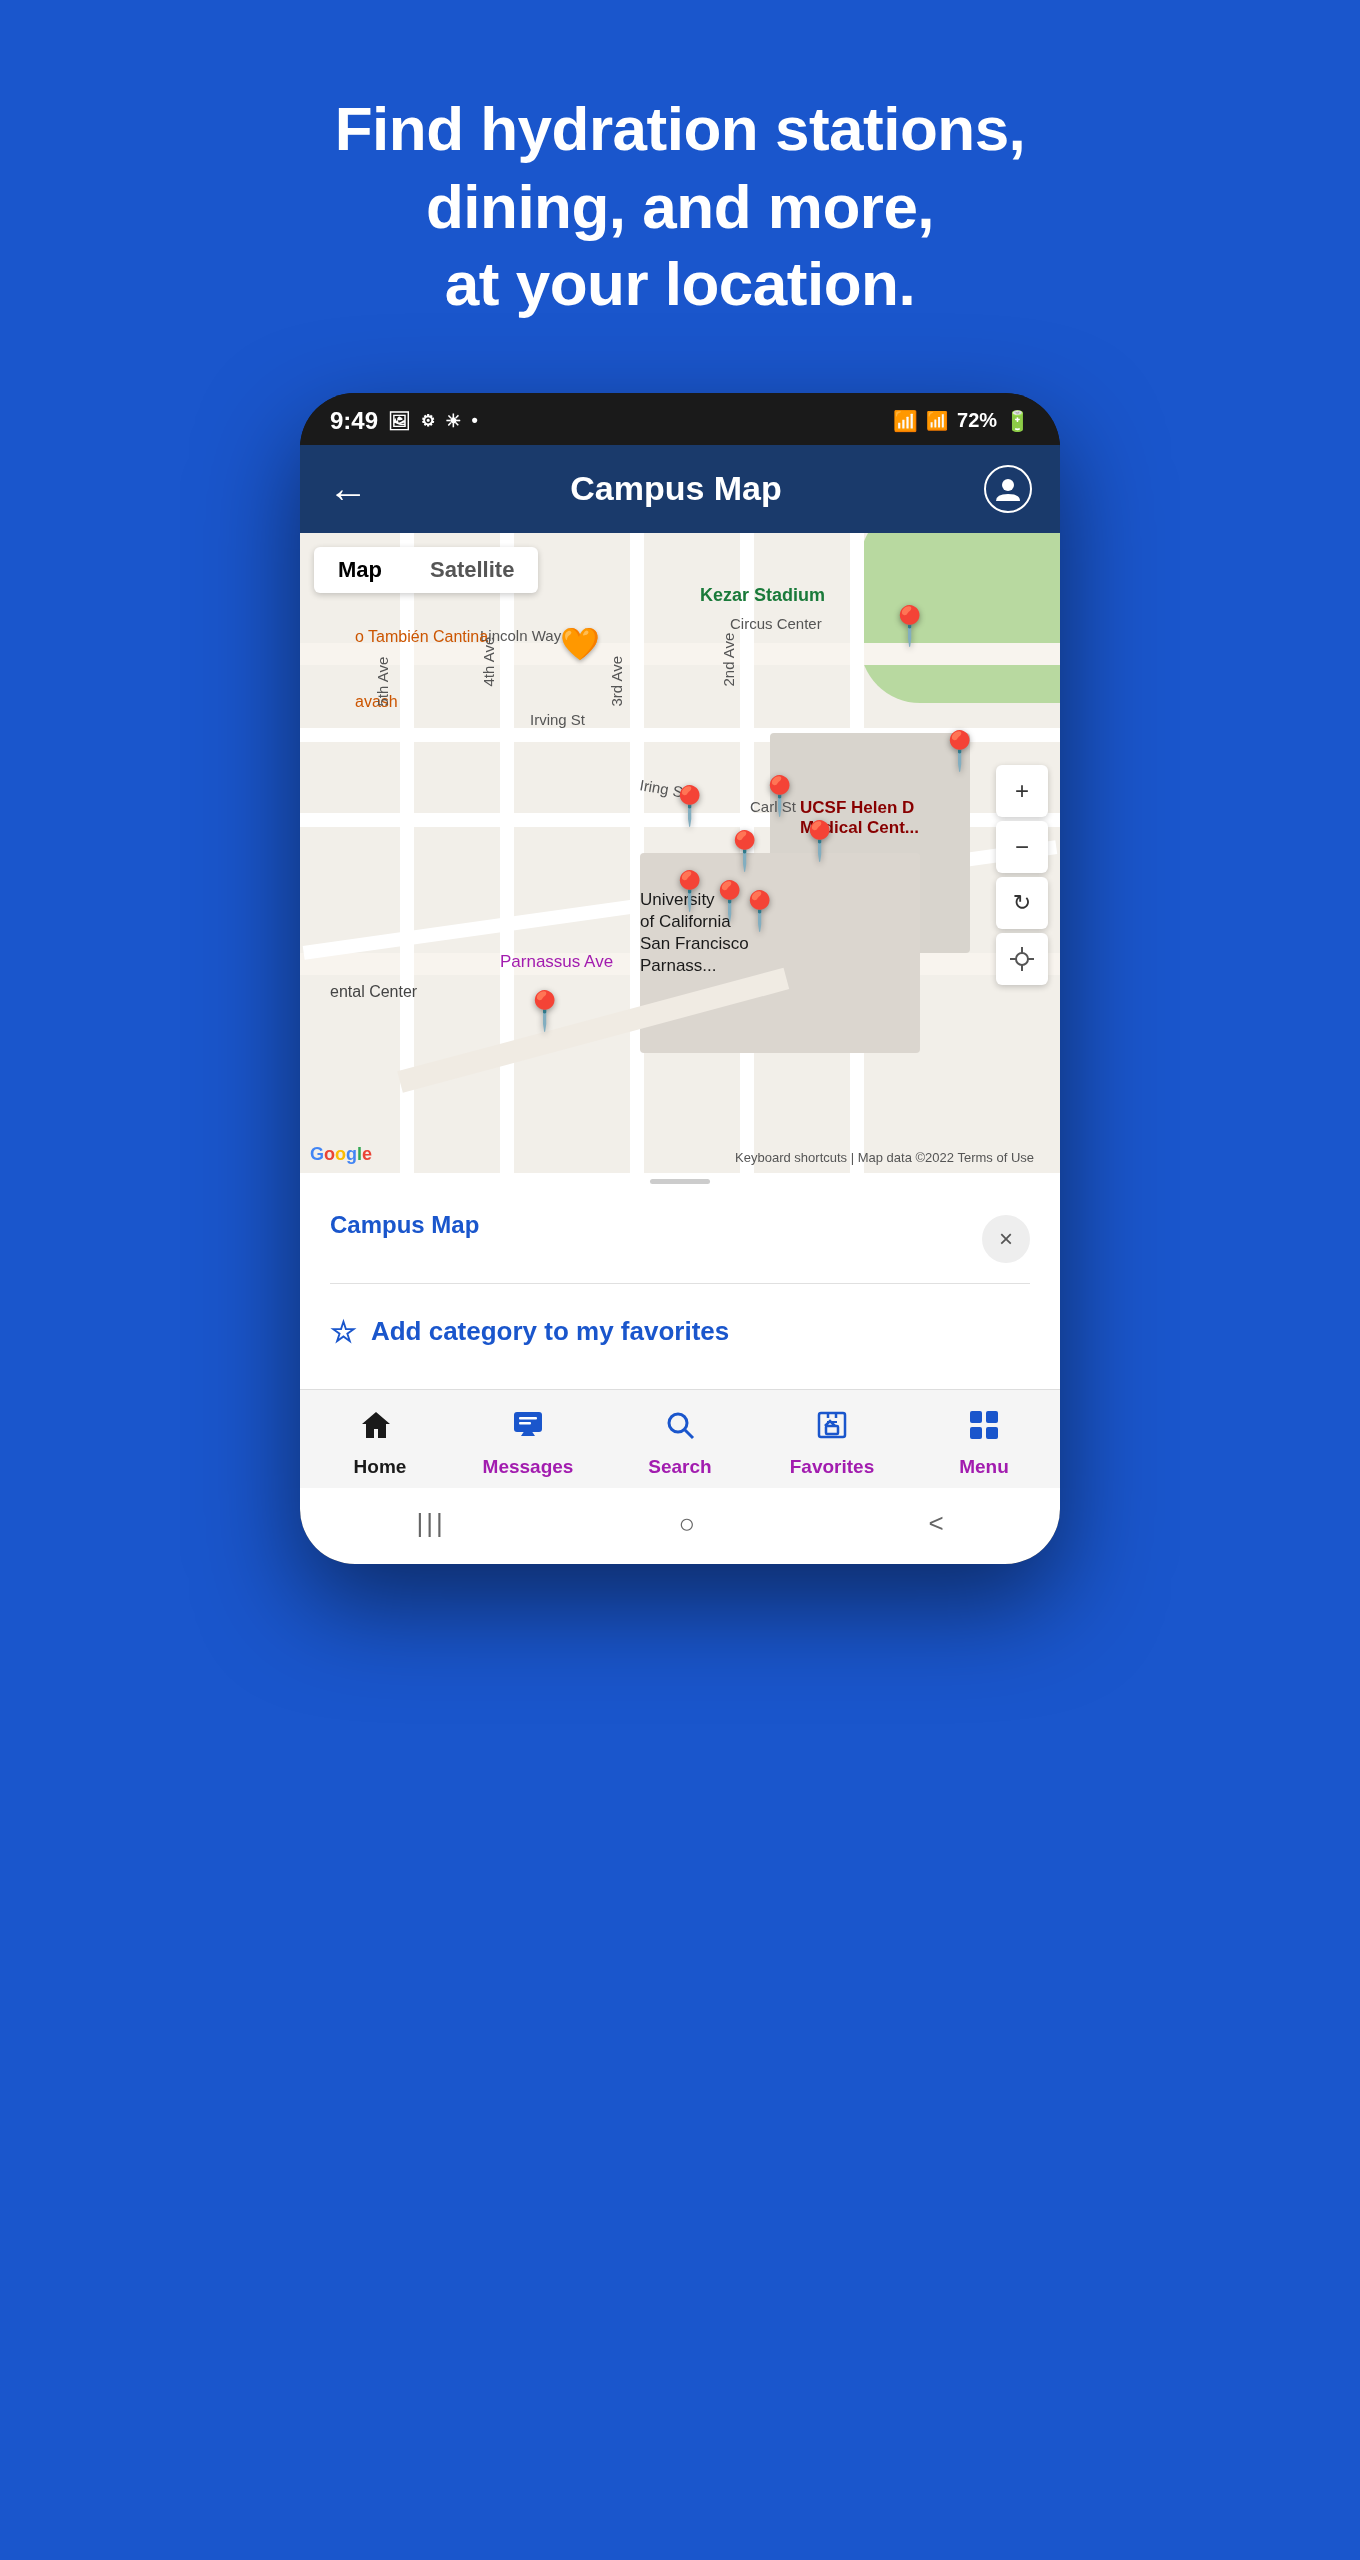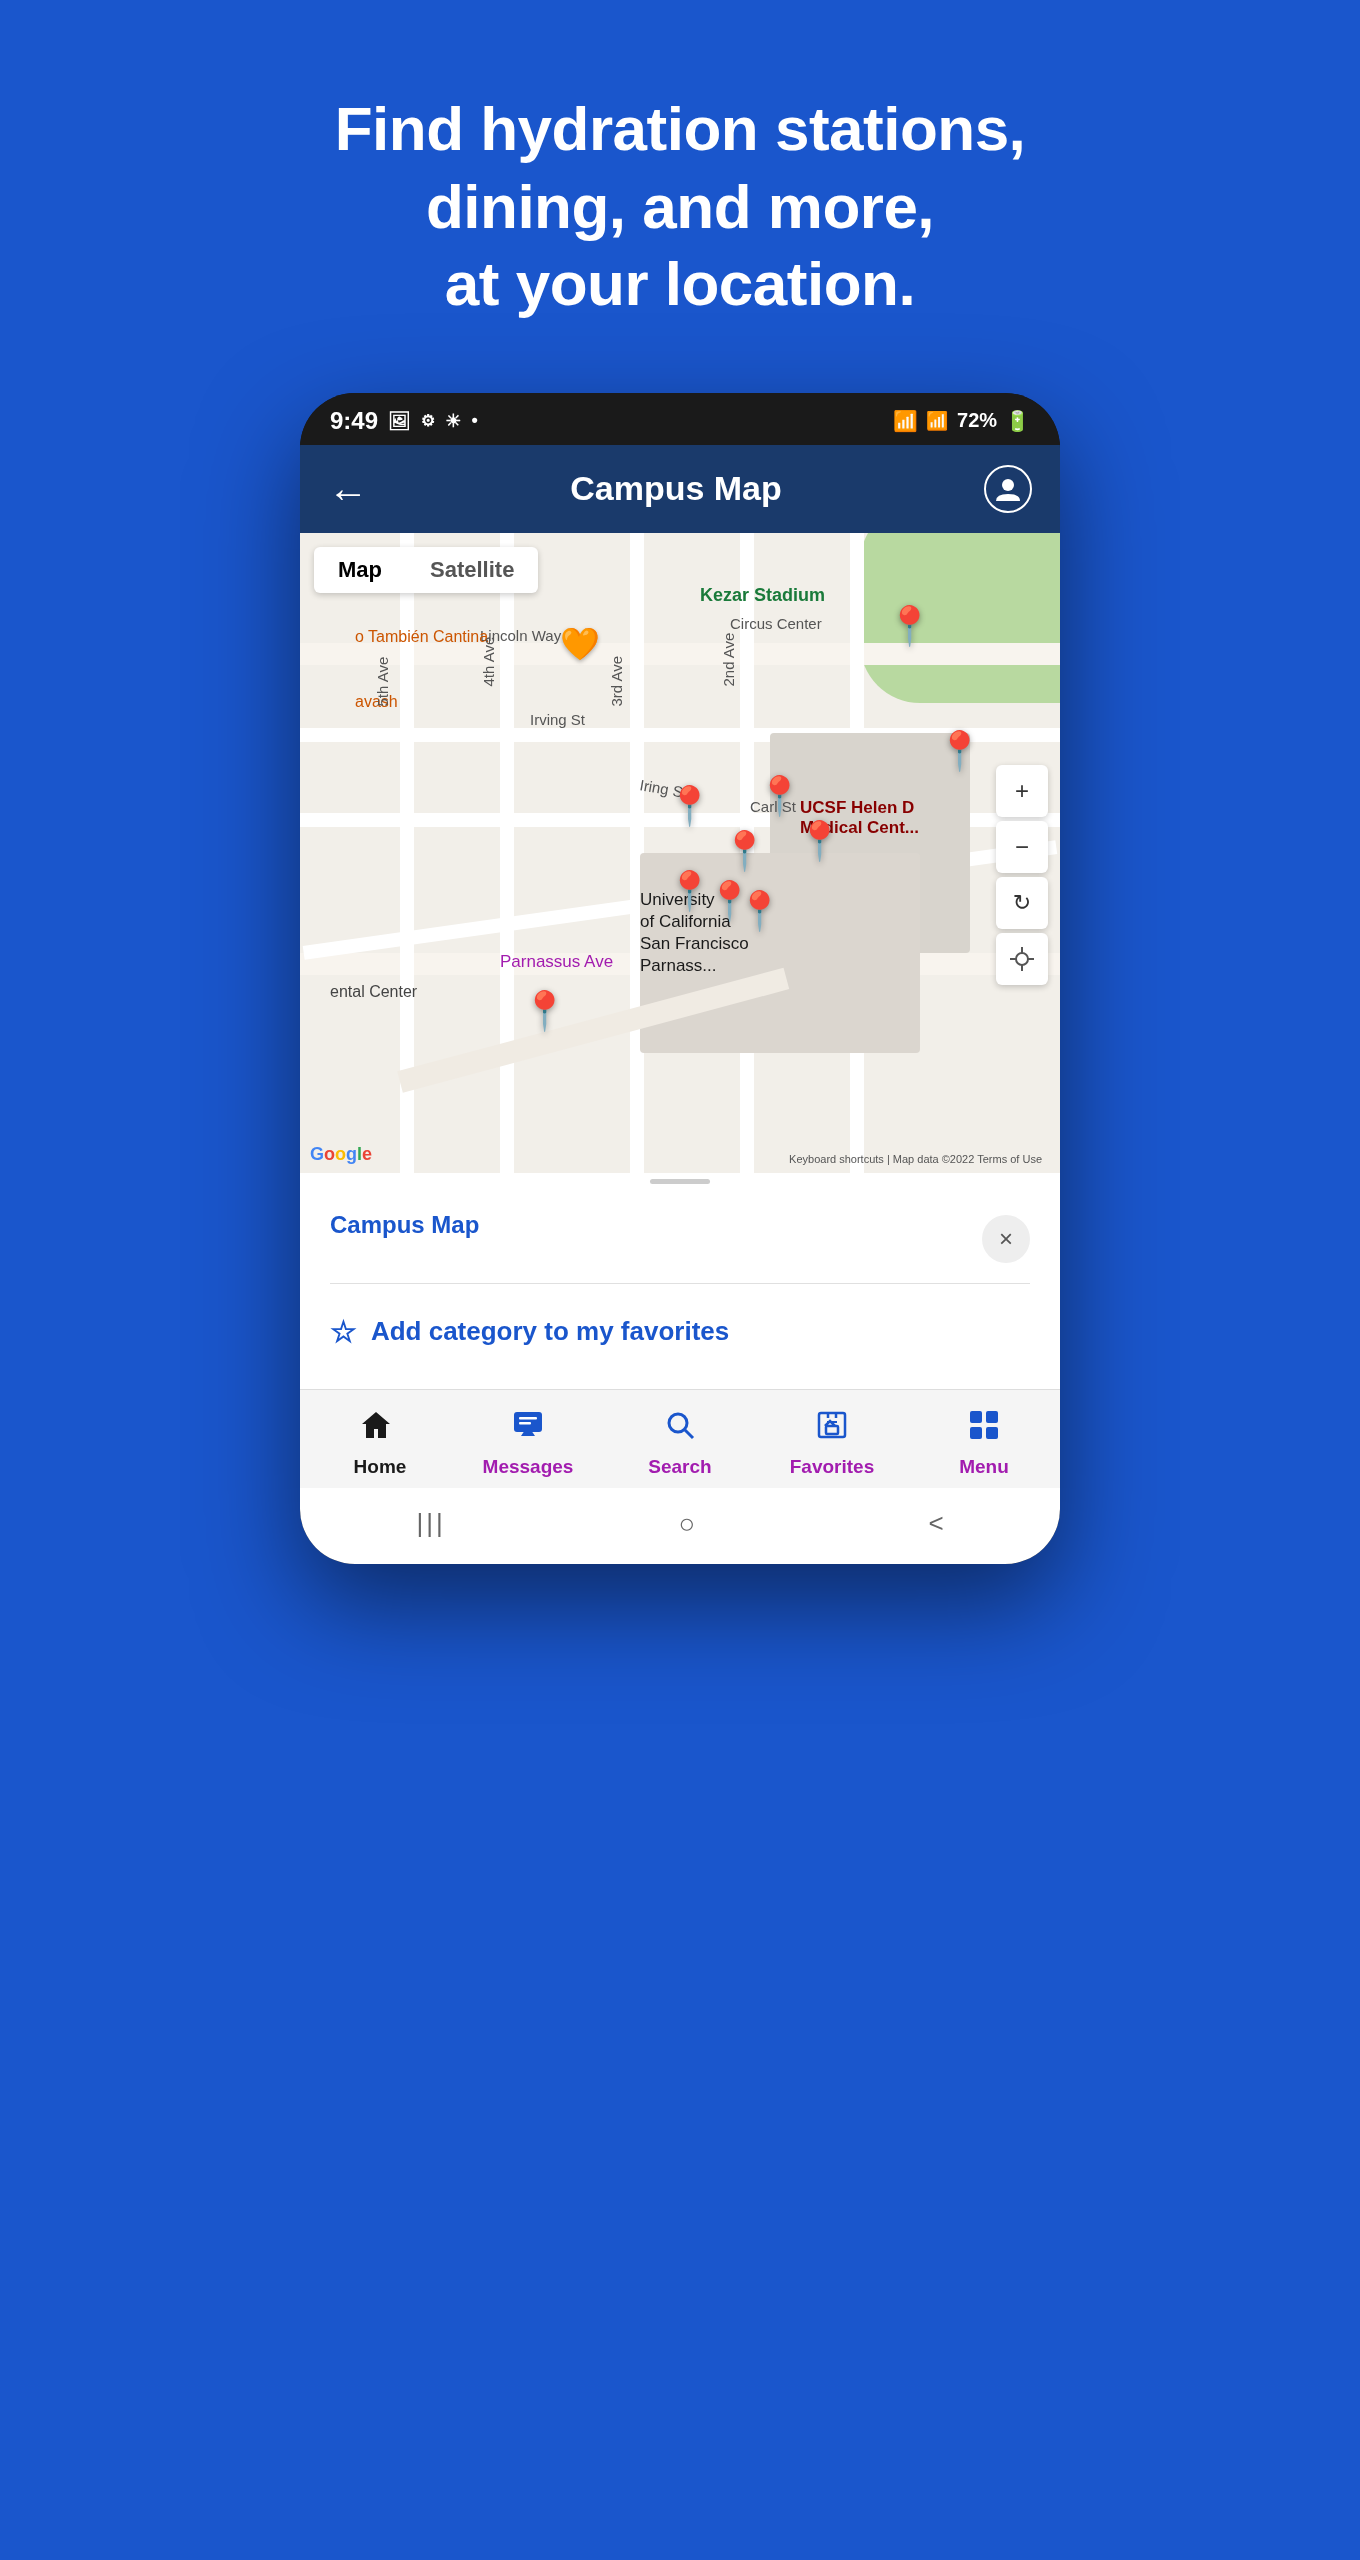--- a/index.html
+++ b/index.html
@@ -165,22 +165,22 @@
       position: absolute;
       font-size: 38px;
       transform: translate(-50%, -100%);
       filter: drop-shadow(0 2px 3px rgba(0,0,0,0.4));
     }
     .map-marker.red { color: #cc2222; }
     .map-marker.gray { color: #7a7a8a; }
     .map-footer-text {
       position: absolute;
       bottom: 8px;
-      right: 18px;
-      font-size: 11px;
+      right: 26px;
+      font-size: 13px;
       color: #555;
     }
     .map-google-logo {
       position: absolute;
       bottom: 8px;
       left: 10px;
       font-size: 18px;
       font-weight: 600;
       color: #666;
     }

